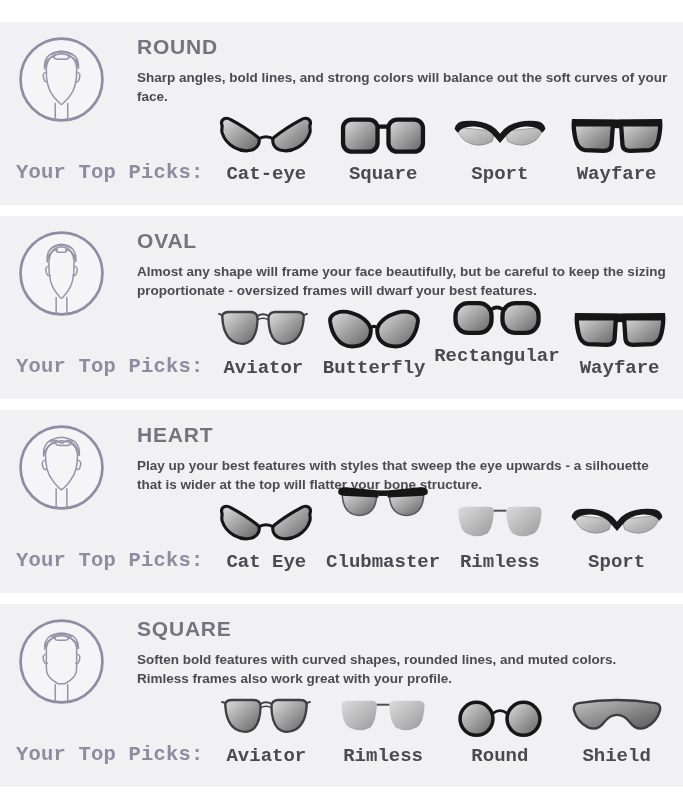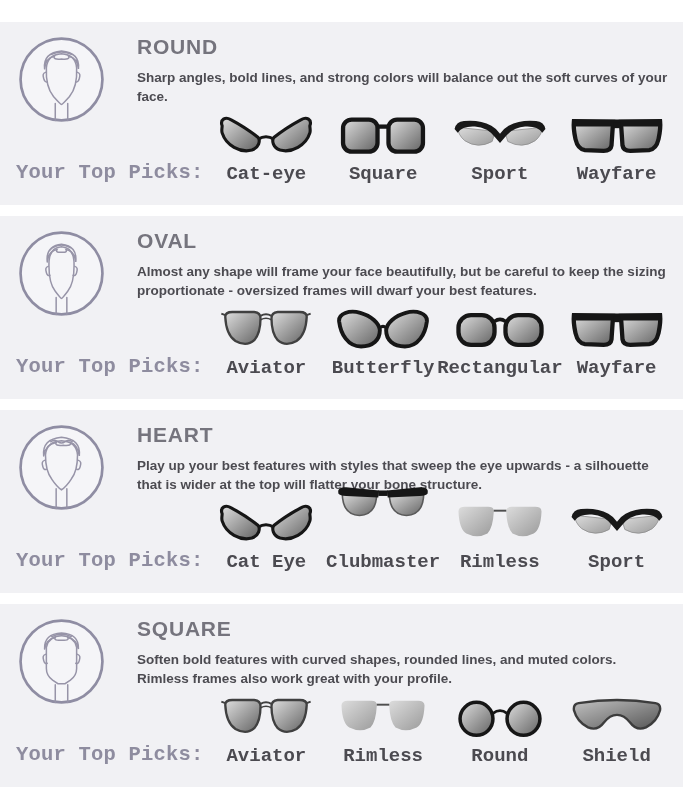--- a/index.html
+++ b/index.html
@@ -192,21 +192,21 @@
                   </linearGradient>
                 </defs>
                 <path d="M4,15 C3,5 17,0 31,4 C45,8 55,17 56,26 C56,39 47,47 32,47 C15,47 6,31 4,15 Z" fill="url(#grad-7)" stroke="#161616" stroke-width="5"></path>
                 <path d="M116,15 C117,5 103,0 89,4 C75,8 65,17 64,26 C64,39 73,47 88,47 C105,47 114,31 116,15 Z" fill="url(#grad-7)" stroke="#161616" stroke-width="5"></path>
                 <path d="M56,23 Q60,20 64,23" fill="none" stroke="#161616" stroke-width="4"></path>
               </svg>
             </div>
     <figcaption class="pick-label">Butterfly</figcaption>
   </figure>
 
-  <figure class="pick" style="margin:0;">
+  <figure class="pick" style="margin:12px;">
     <div class="pick-icon">
               <svg viewBox="0 0 120 52">
                 <defs>
                   <linearGradient id="grad-8" x1="0" y1="0" x2="1" y2="1">
                     <stop offset="0" stop-color="#dedede"></stop>
                     <stop offset="1" stop-color="#636363"></stop>
                   </linearGradient>
                 </defs>
                 <rect x="7" y="7" width="46" height="38" rx="16" fill="url(#grad-8)" stroke="#161616" stroke-width="5.5"></rect>
                 <rect x="67" y="7" width="46" height="38" rx="16" fill="url(#grad-8)" stroke="#161616" stroke-width="5.5"></rect>

